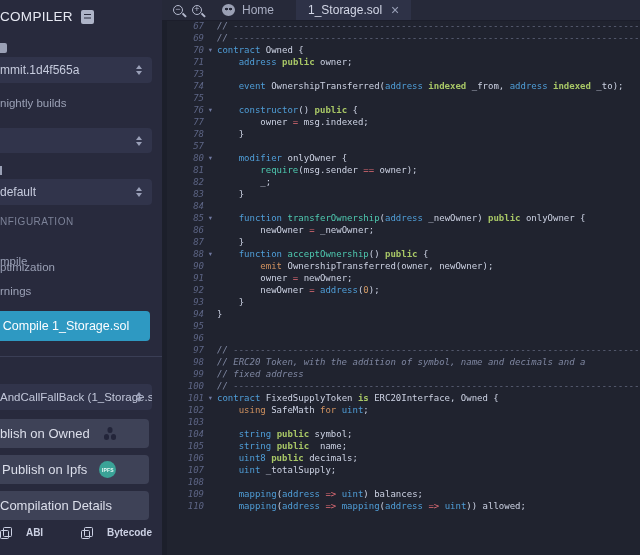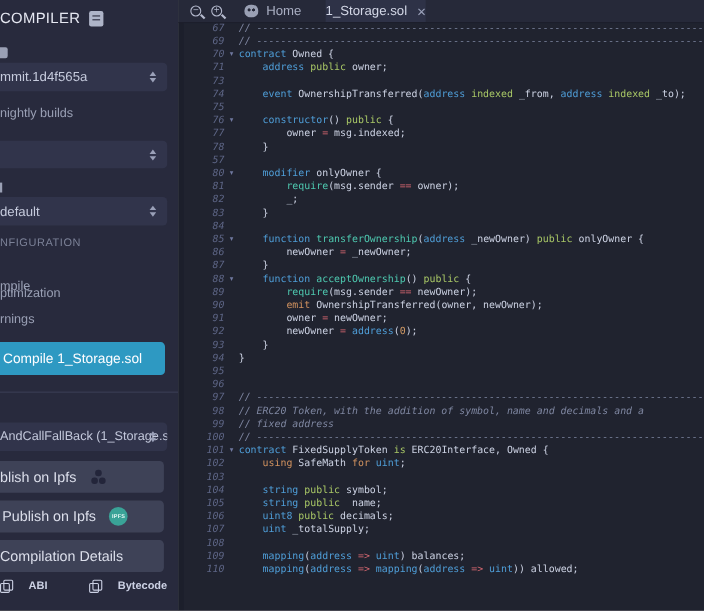--- a/index.html
+++ b/index.html
@@ -1,19 +1,19 @@
 <!DOCTYPE html>
 <html><head>
 <meta charset="utf-8">
 <style>
   * { box-sizing: border-box; margin: 0; padding: 0; }
   body { margin: 0; background: #14151f; }
   .screen {
     position: relative; width: 640px; height: 555px; overflow: hidden;
-    font-family: "Liberation Sans", sans-serif; background: #e5e5e5;
+    font-family: "Liberation Sans", sans-serif; background: #0f766e;
   }
   
   .sidebar { position: absolute; left: 0; top: 0; width: 162px; height: 555px;
     background: #282a3d; overflow: hidden; }
   .panel-title { position: absolute; top: 9px; left: 0; display: flex; align-items: center; gap: 8px;
     color: #e6e8f2; font-size: 13.5px; letter-spacing: .3px; }
   .book-icon { display: inline-block; width: 13px; height: 14px; background: #aeb4c8;
     border-radius: 2px; position: relative; }
   .book-icon::after { content: ''; position: absolute; left: 3px; right: 3px; top: 4px;
     height: 1.5px; background: #282a3d; box-shadow: 0 3.5px 0 #282a3d; }
@@ -72,37 +72,37 @@
     display: inline-block; cursor: pointer; }
   .zi-out { margin-left: 11px; }
   .zi-in { margin-left: 9px; }
   .zoom-icon::after { content: ''; position: absolute; width: 4.5px; height: 1.6px;
     background: #b4b9cd; right: -4px; bottom: -1.5px; transform: rotate(45deg); }
   .home-tab { display: flex; align-items: center; gap: 7px; margin-left: 14px; padding: 0 6px;
     color: #a9aec2; font-size: 12px; height: 100%; cursor: pointer; }
   .remix-icon { width: 13px; height: 12px; border-radius: 50%; background: #9aa0b4;
     background-image: radial-gradient(circle at 34% 42%, #262939 1.2px, transparent 1.6px),
       radial-gradient(circle at 66% 42%, #262939 1.2px, transparent 1.6px); }
-  .file-tab { display: flex; align-items: center; gap: 9px; margin-left: 16px; padding: 0 0;
+  .file-tab { display: flex; align-items: center; gap: 9px; margin-left: 16px; padding: 0 12px;
     height: 100%; background: #2e3247; color: #d3d7e6; font-size: 12px; cursor: pointer; }
   .file-tab .close { color: #9aa0b8; font-size: 14px; line-height: 1; cursor: pointer; }
   .code { position: absolute; left: 0; top: 21px; right: 0; bottom: 0; overflow: hidden;
     font-family: "DejaVu Sans Mono", monospace; font-size: 9px; }
   .code-edge { position: absolute; left: 0; top: 0; bottom: 0; width: 5px; background: #1c1f2b; }
   .code-lines { position: absolute; left: 0; top: -1px; right: 0; }
   .code-row { display: flex; height: 12px; line-height: 12px; white-space: pre; }
   .ln { display: inline-block; width: 42px; text-align: right; color: #5d6585; flex: 0 0 42px; font-style: italic; }
   .fold { display: inline-block; width: 13px; text-align: center; color: #7079a0;
     font-size: 6.5px; flex: 0 0 13px; font-family: "Liberation Sans", sans-serif; }
   .src { flex: 1; white-space: pre; }
   .t-p { color: #ccd2e3; }
   .t-c { color: #7e86a0; font-style: italic; }
   .t-k { color: #4f9ed8; }
   .t-f { color: #4ec9b0; }
-  .t-g { color: #a8c766; font-weight: normal; }
+  .t-g { color: #a8c766; font-weight: bold; }
   .t-o { color: #d1925f; }
   .t-r { color: #e06c75; }
   .t-n { color: #d19a66; }
 </style>
 </head>
 <body>
 
 <div class="screen">
 
   <aside class="sidebar">
@@ -151,21 +151,21 @@
 
     <div class="select sel4">
       <span>AndCallFallBack (1_Storage.s</span>
       <span class="carets">
           <i class="up"></i>
           <i class="dn"></i>
         </span>
     </div>
 
     <button class="gray-btn btn-swarm">
-      <span>blish on Ipfs</span>
+      <span>blish on Owned</span>
       <span class="swarm-icon"></span>
     </button>
     <button class="gray-btn btn-ipfs">
       <span>Publish on Ipfs</span>
       <span class="ipfs-badge">IPFS</span>
     </button>
     <button class="gray-btn btn-details">
       <span>Compilation Details</span>
     </button>
 
@@ -207,21 +207,20 @@
           <div class="code-row"><span class="ln">57</span><span class="fold"></span><span class="src"></span></div>
           <div class="code-row"><span class="ln">80</span><span class="fold">▾</span><span class="src"><span class="t-p">    </span><span class="t-k">modifier</span><span class="t-p"> onlyOwner {</span></span></div>
           <div class="code-row"><span class="ln">81</span><span class="fold"></span><span class="src"><span class="t-p">        </span><span class="t-f">require</span><span class="t-p">(msg.sender </span><span class="t-r">==</span><span class="t-p"> owner);</span></span></div>
           <div class="code-row"><span class="ln">82</span><span class="fold"></span><span class="src"><span class="t-p">        _;</span></span></div>
           <div class="code-row"><span class="ln">83</span><span class="fold"></span><span class="src"><span class="t-p">    }</span></span></div>
           <div class="code-row"><span class="ln">84</span><span class="fold"></span><span class="src"></span></div>
           <div class="code-row"><span class="ln">85</span><span class="fold">▾</span><span class="src"><span class="t-p">    </span><span class="t-k">function</span><span class="t-p"> </span><span class="t-f">transferOwnership</span><span class="t-p">(</span><span class="t-k">address</span><span class="t-p"> _newOwner) </span><span class="t-g">public</span><span class="t-p"> onlyOwner {</span></span></div>
           <div class="code-row"><span class="ln">86</span><span class="fold"></span><span class="src"><span class="t-p">        newOwner </span><span class="t-r">=</span><span class="t-p"> _newOwner;</span></span></div>
           <div class="code-row"><span class="ln">87</span><span class="fold"></span><span class="src"><span class="t-p">    }</span></span></div>
           <div class="code-row"><span class="ln">88</span><span class="fold">▾</span><span class="src"><span class="t-p">    </span><span class="t-k">function</span><span class="t-p"> </span><span class="t-f">acceptOwnership</span><span class="t-p">() </span><span class="t-g">public</span><span class="t-p"> {</span></span></div>
-          <div class="code-row"><span class="ln">89</span><span class="fold"></span><span class="src"><span class="t-p">        </span><span class="t-f">require</span><span class="t-p">(msg.sender </span><span class="t-r">==</span><span class="t-p"> newOwner);</span></span></div>
           <div class="code-row"><span class="ln">90</span><span class="fold"></span><span class="src"><span class="t-p">        </span><span class="t-o">emit</span><span class="t-p"> OwnershipTransferred(owner, newOwner);</span></span></div>
           <div class="code-row"><span class="ln">91</span><span class="fold"></span><span class="src"><span class="t-p">        owner </span><span class="t-r">=</span><span class="t-p"> newOwner;</span></span></div>
           <div class="code-row"><span class="ln">92</span><span class="fold"></span><span class="src"><span class="t-p">        newOwner </span><span class="t-r">=</span><span class="t-p"> </span><span class="t-k">address</span><span class="t-p">(</span><span class="t-n">0</span><span class="t-p">);</span></span></div>
           <div class="code-row"><span class="ln">93</span><span class="fold"></span><span class="src"><span class="t-p">    }</span></span></div>
           <div class="code-row"><span class="ln">94</span><span class="fold"></span><span class="src"><span class="t-p">}</span></span></div>
           <div class="code-row"><span class="ln">95</span><span class="fold"></span><span class="src"></span></div>
           <div class="code-row"><span class="ln">96</span><span class="fold"></span><span class="src"></span></div>
           <div class="code-row"><span class="ln">97</span><span class="fold"></span><span class="src"><span class="t-c">// --------------------------------------------------------------------------------------</span></span></div>
           <div class="code-row"><span class="ln">98</span><span class="fold"></span><span class="src"><span class="t-c">// ERC20 Token, with the addition of symbol, name and decimals and a</span></span></div>
           <div class="code-row"><span class="ln">99</span><span class="fold"></span><span class="src"><span class="t-c">// fixed address</span></span></div>

